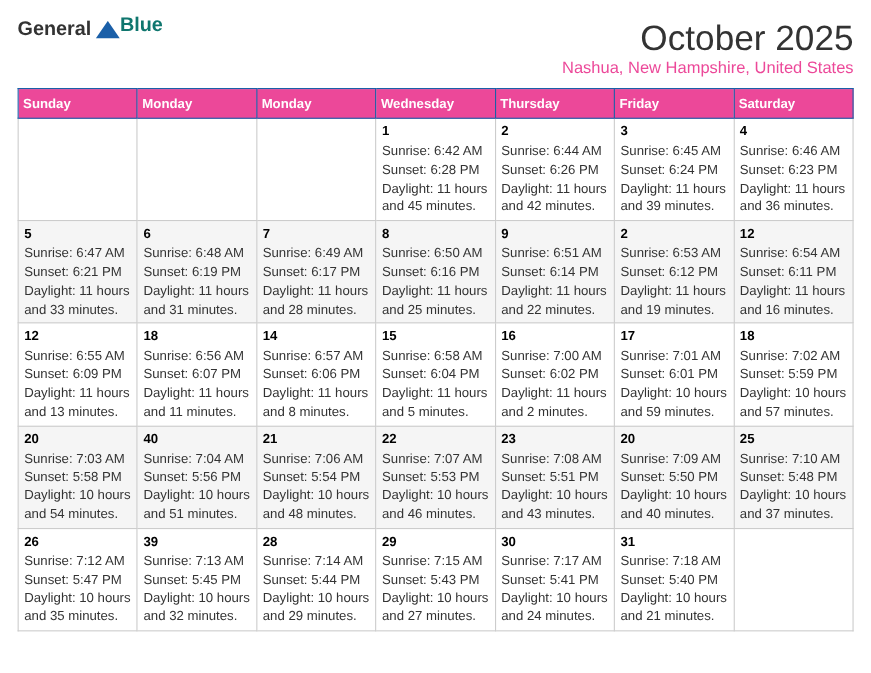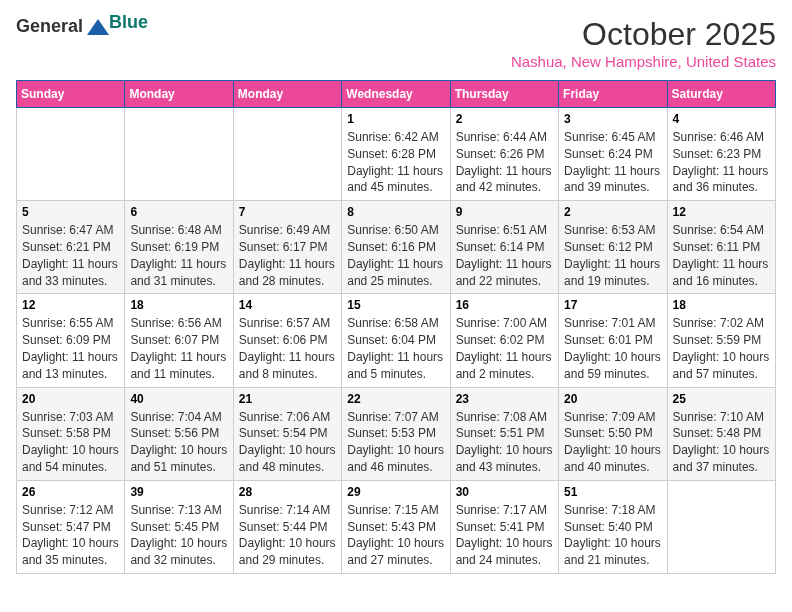--- a/index.html
+++ b/index.html
@@ -234,19 +234,19 @@
         </td>
         <td>
           <span class="day-num">29</span>
           <div class="day-info">Sunrise: 7:15 AM<br>Sunset: 5:43 PM<br>Daylight: 10 hours and 27 minutes.</div>
         </td>
         <td>
           <span class="day-num">30</span>
           <div class="day-info">Sunrise: 7:17 AM<br>Sunset: 5:41 PM<br>Daylight: 10 hours and 24 minutes.</div>
         </td>
         <td>
-          <span class="day-num">51</span>
+          <span class="day-num">31</span>
           <div class="day-info">Sunrise: 7:18 AM<br>Sunset: 5:40 PM<br>Daylight: 10 hours and 21 minutes.</div>
         </td>
         <td class="empty-cell"></td>
       </tr>
     </tbody>
 </table>
 
 </body></html>

